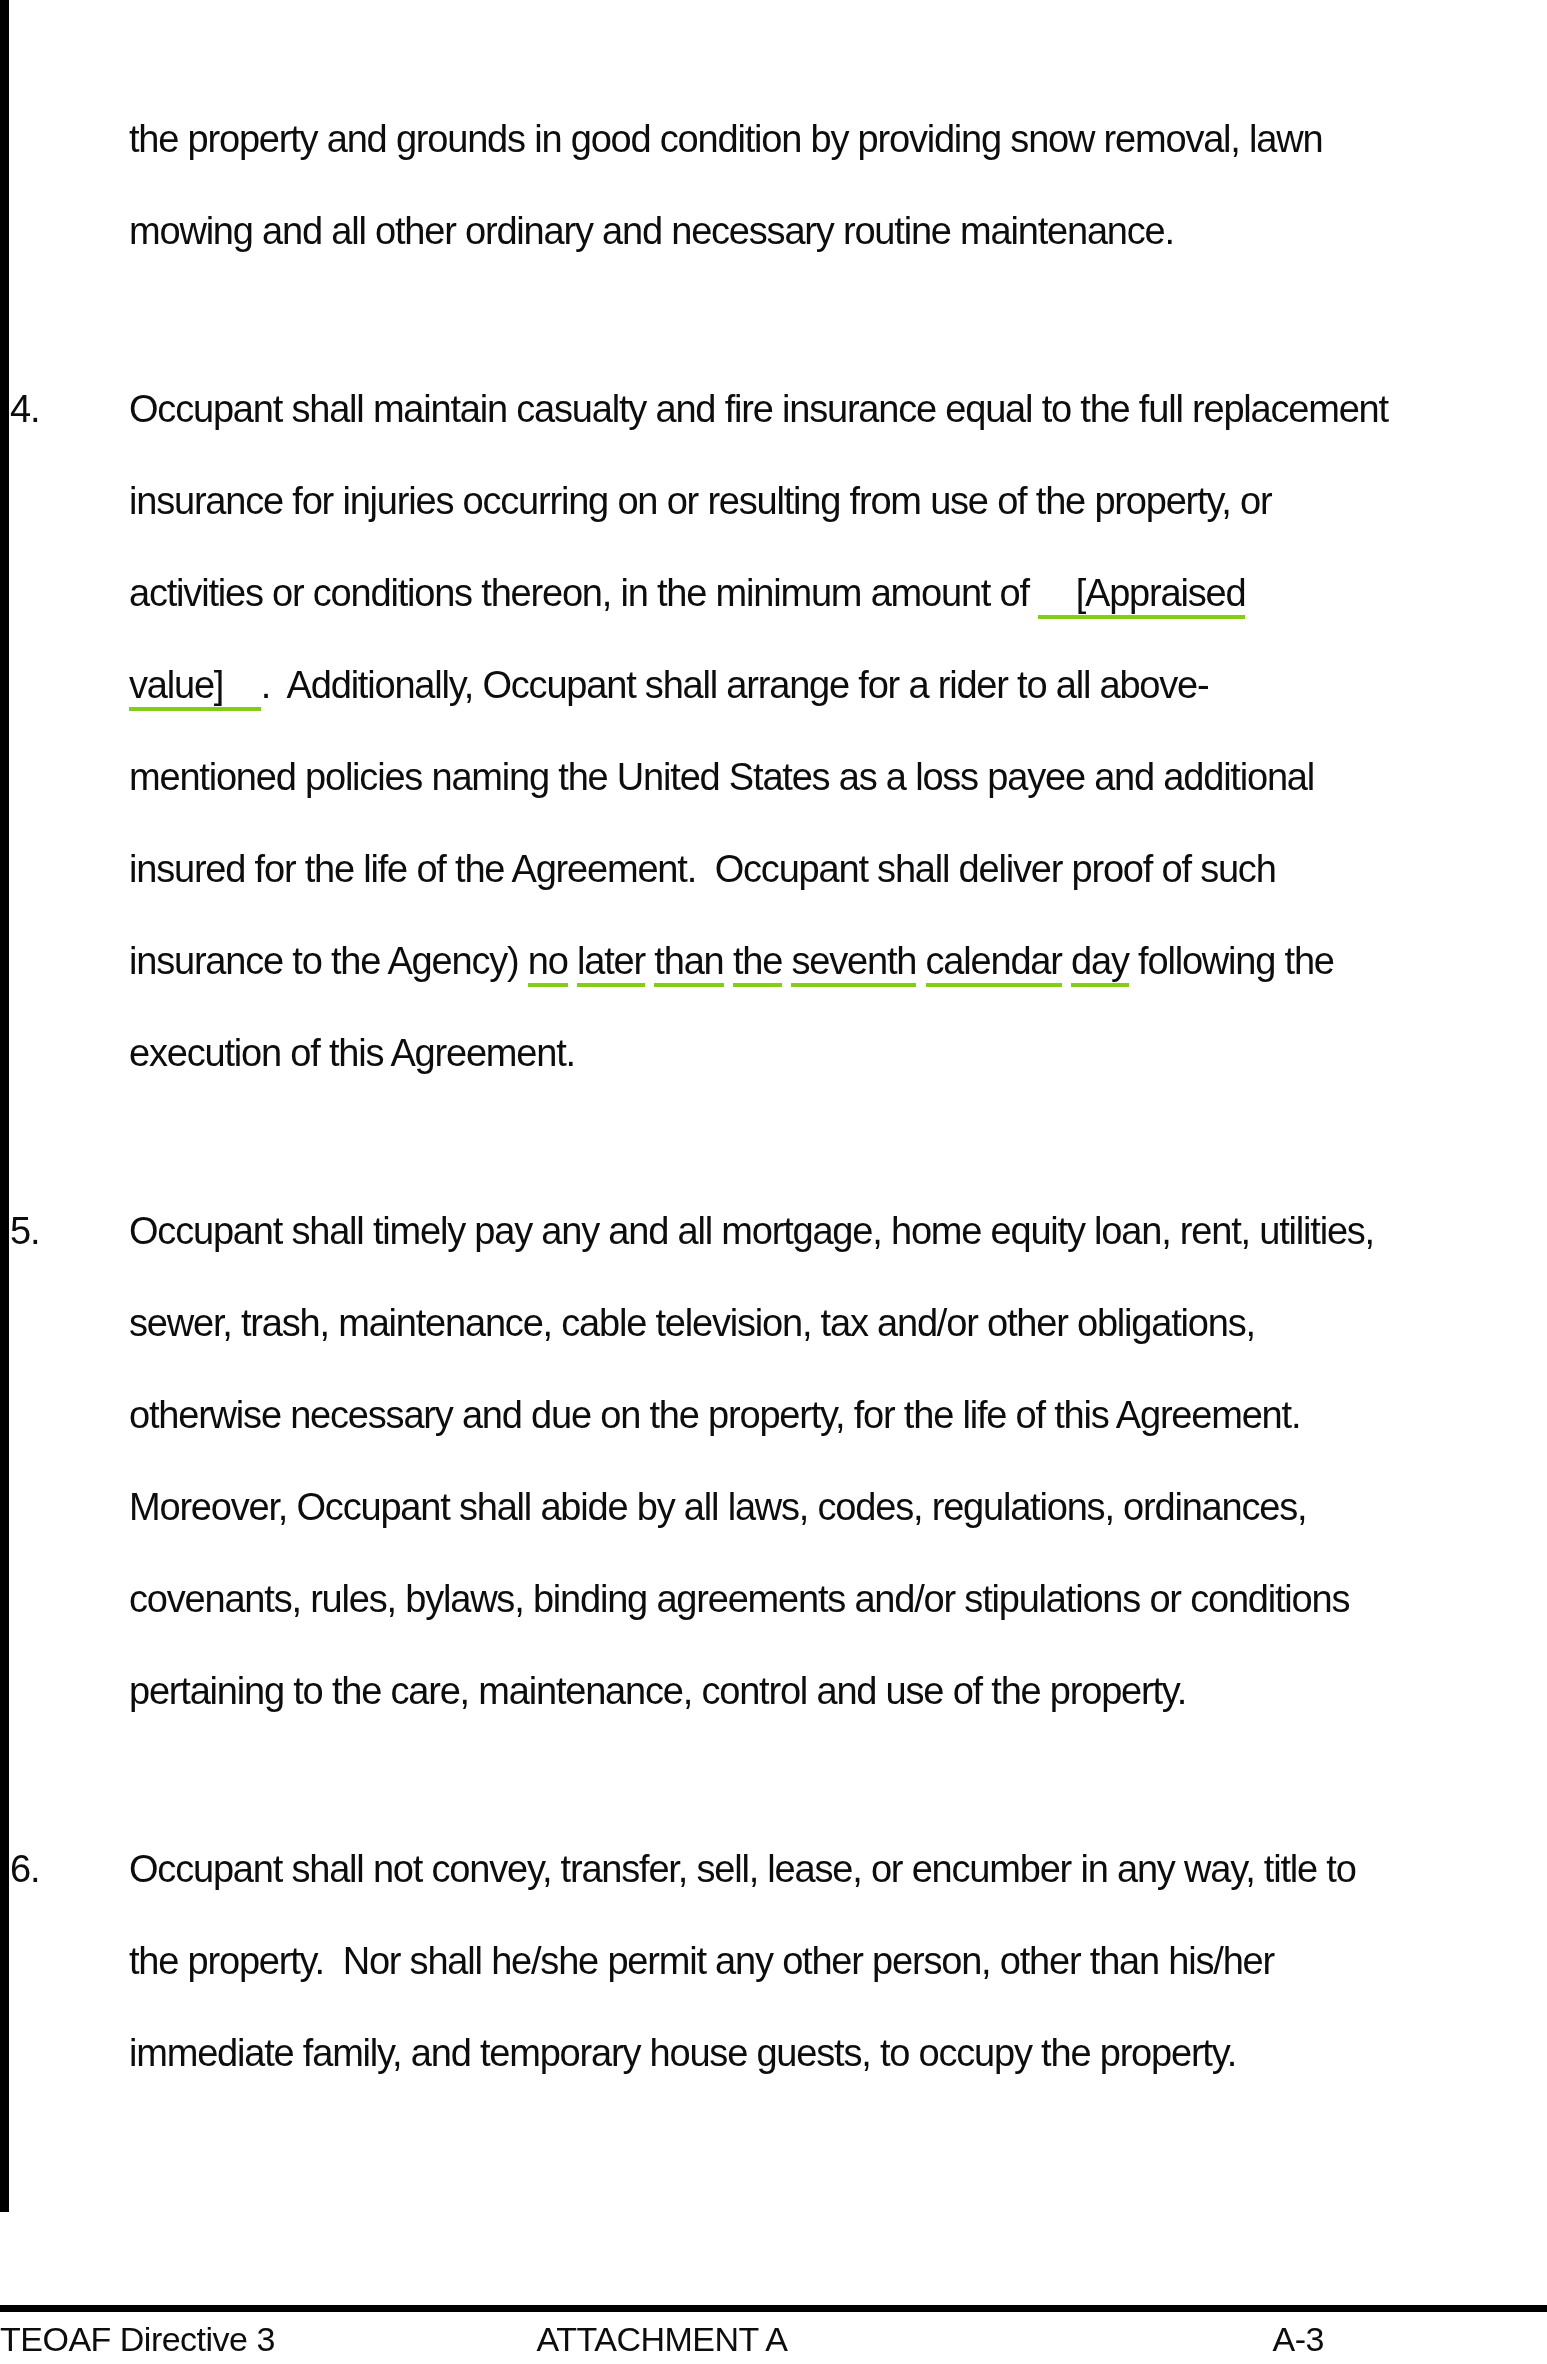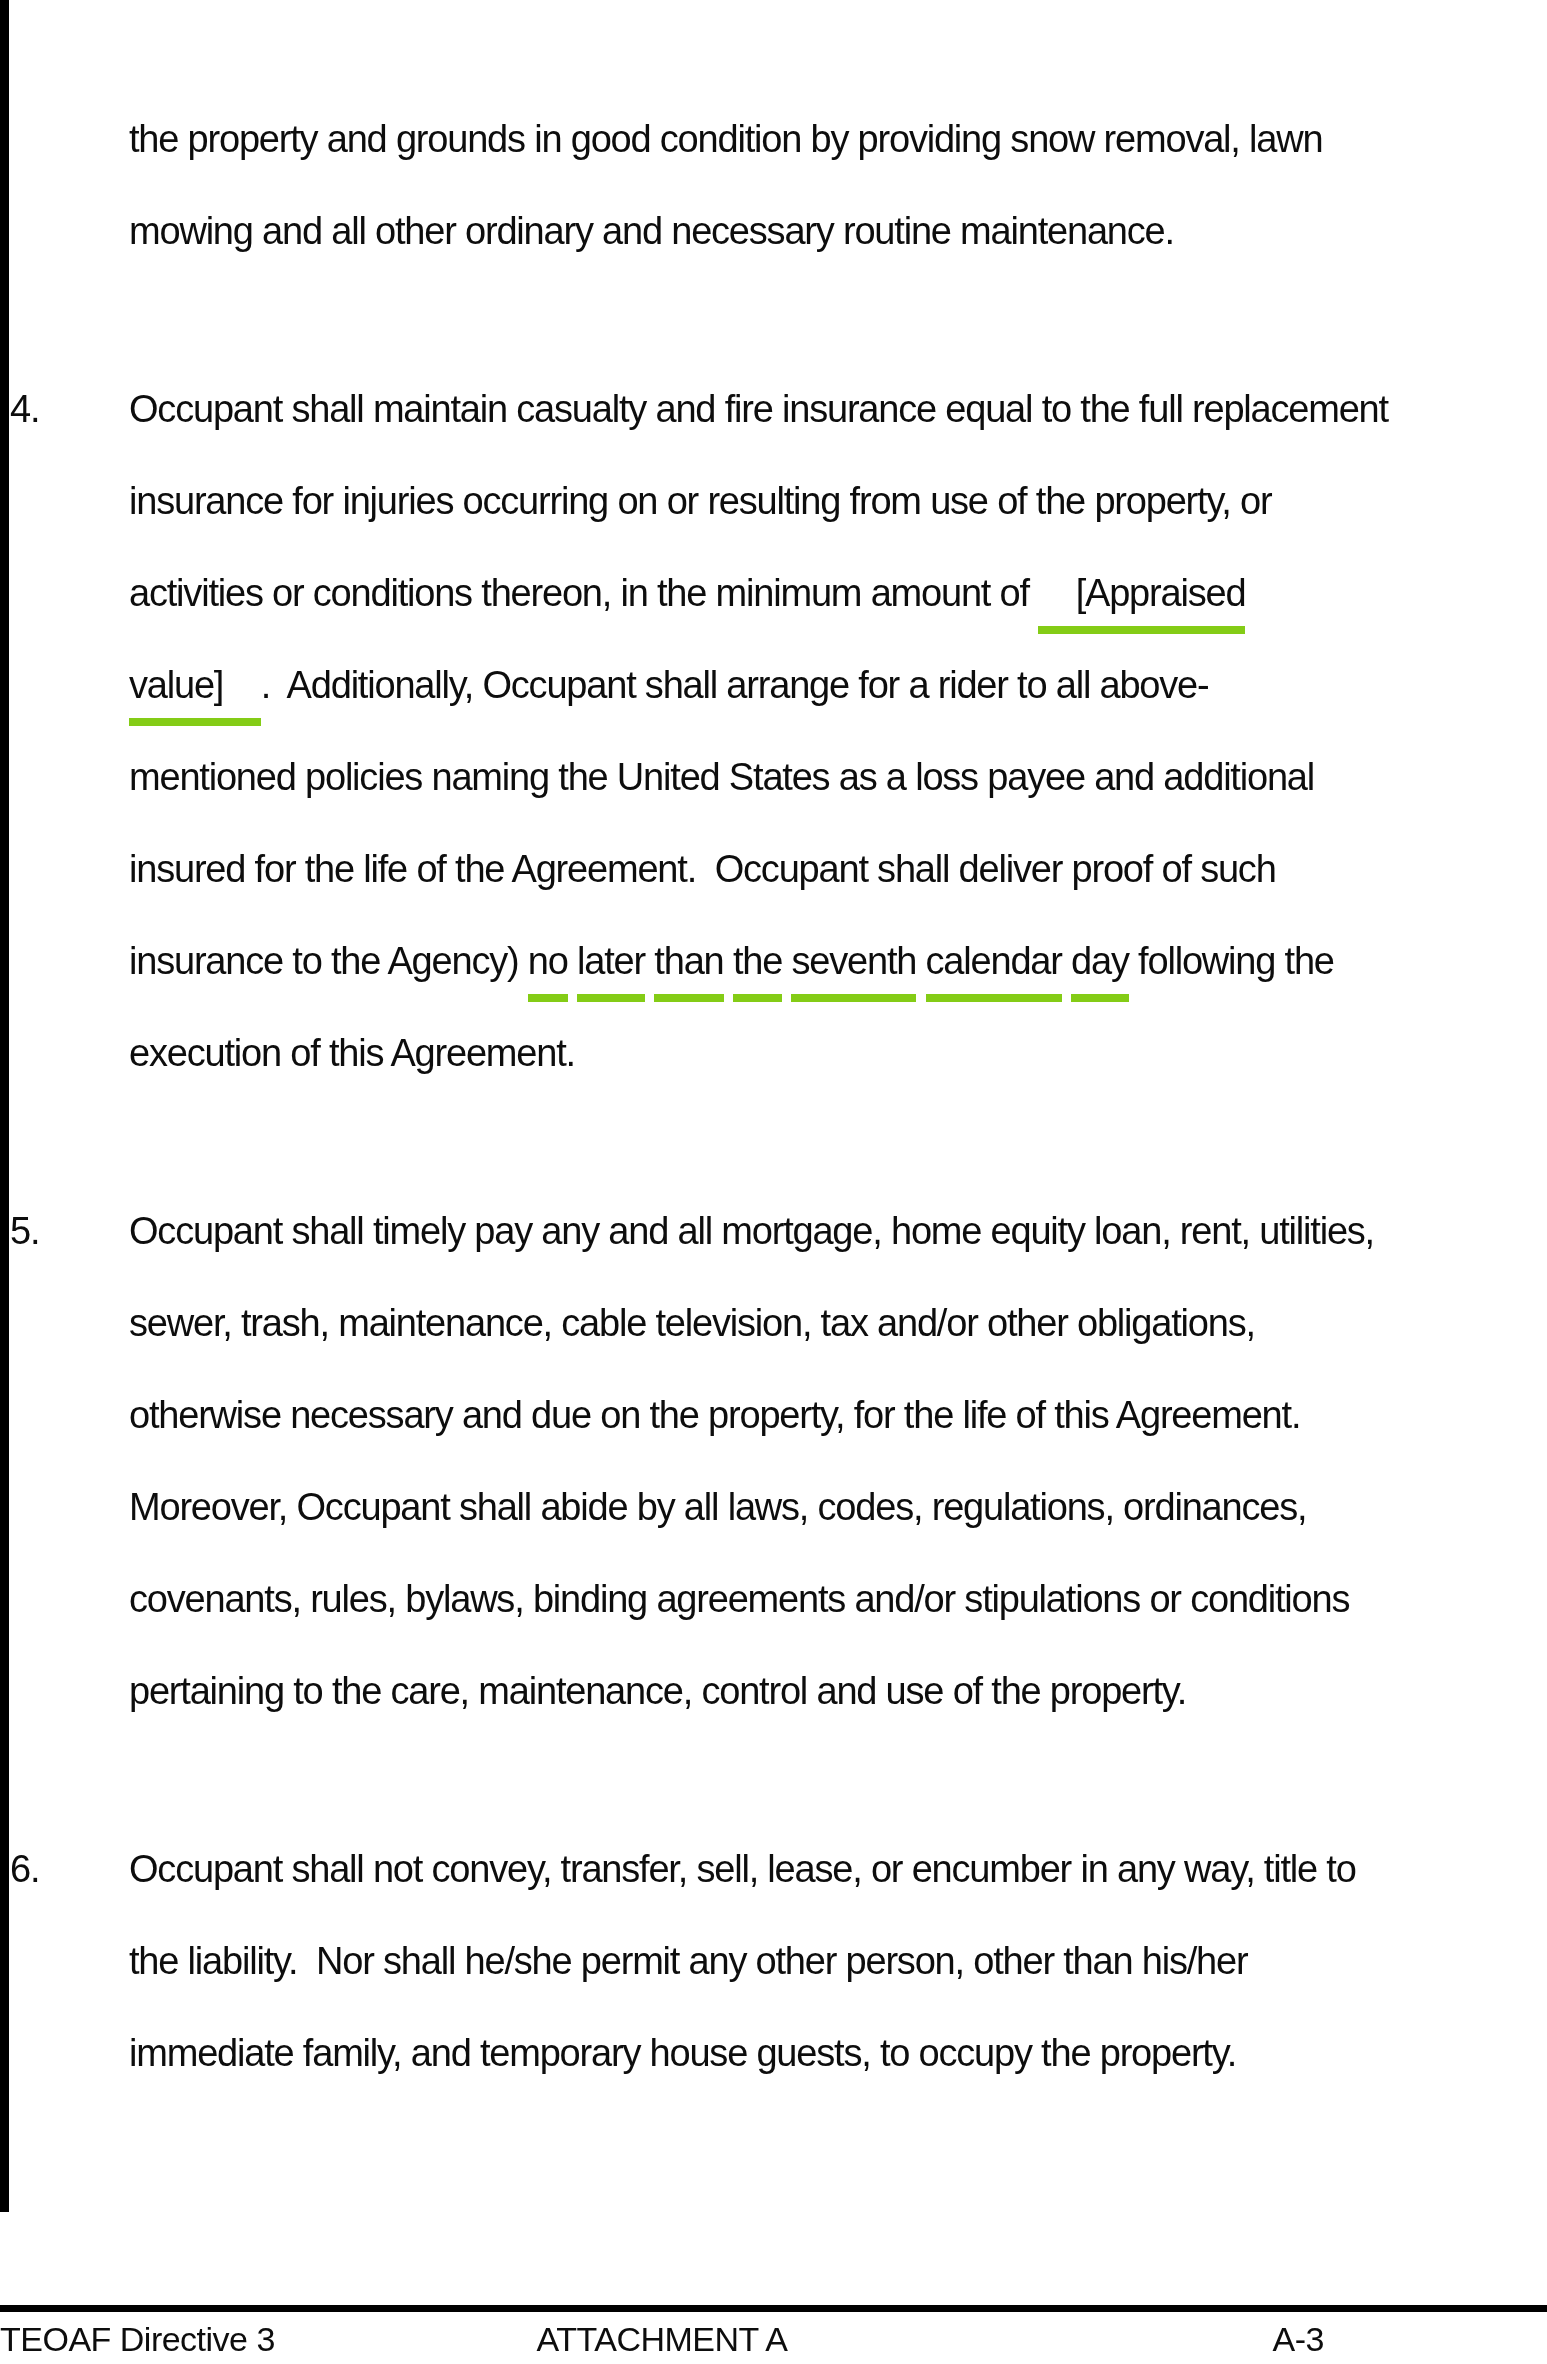--- a/index.html
+++ b/index.html
@@ -28,22 +28,22 @@
   .para + .para{margin-top:86px;}
   .num{
     position:absolute;left:-119px;top:0;
     line-height:92px;
   }
   .line{
     height:92px;line-height:92px;
     white-space:pre;
   }
   .u{
-    border-bottom:8px solid #84cc16;
-    padding-bottom:12px;
+    border-bottom:4px solid #84cc16;
+    padding-bottom:1px;
   }
   .footer-rule{
     position:absolute;left:0;top:2305px;
     width:1547px;height:7px;background:#000000;
   }
   .footer{
     position:absolute;left:0;top:2318px;width:1324px;height:46px;
     font-size:34px;letter-spacing:-0.5px;line-height:42px;
   }
   .footer .f-left{position:absolute;left:0;top:0;}
@@ -76,21 +76,21 @@
         <div class="line"><span>Occupant shall timely pay any and all mortgage, home equity loan, rent, utilities,</span></div>
         <div class="line"><span>sewer, trash, maintenance, cable television, tax and/or other obligations,</span></div>
         <div class="line"><span>otherwise necessary and due on the property, for the life of this Agreement.</span></div>
         <div class="line"><span>Moreover, Occupant shall abide by all laws, codes, regulations, ordinances,</span></div>
         <div class="line"><span>covenants, rules, bylaws, binding agreements and/or stipulations or conditions</span></div>
         <div class="line"><span>pertaining to the care, maintenance, control and use of the property.</span></div>
       </div>
       <div class="para">
         <span class="num">6.</span>
         <div class="line"><span>Occupant shall not convey, transfer, sell, lease, or encumber in any way, title to</span></div>
-        <div class="line"><span>the liability.  Nor shall he/she permit any other person, other than his/her</span></div>
+        <div class="line"><span>the property.  Nor shall he/she permit any other person, other than his/her</span></div>
         <div class="line"><span>immediate family, and temporary house guests, to occupy the property.</span></div>
       </div>
     </div>
   <div class="footer-rule"></div>
   <div class="footer">
     <span class="f-left">TEOAF Directive 3</span>
     <span class="f-center">ATTACHMENT A</span>
     <span class="f-right">A-3</span>
   </div>
 </div>

